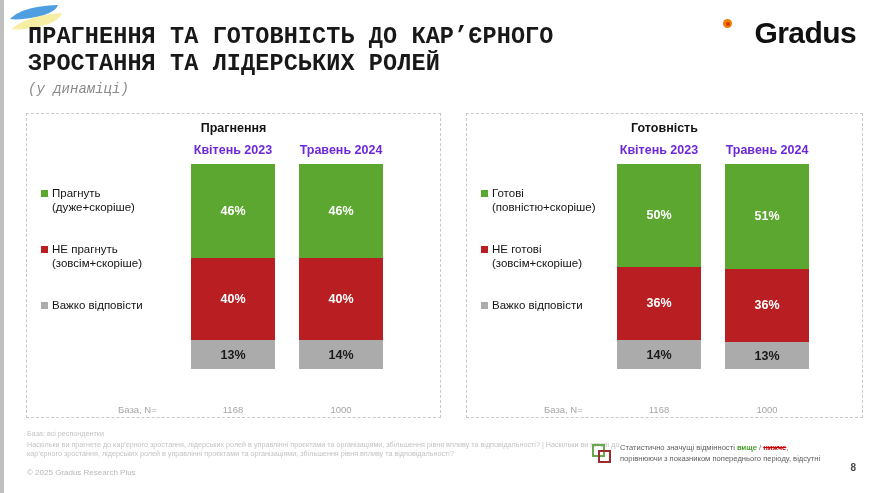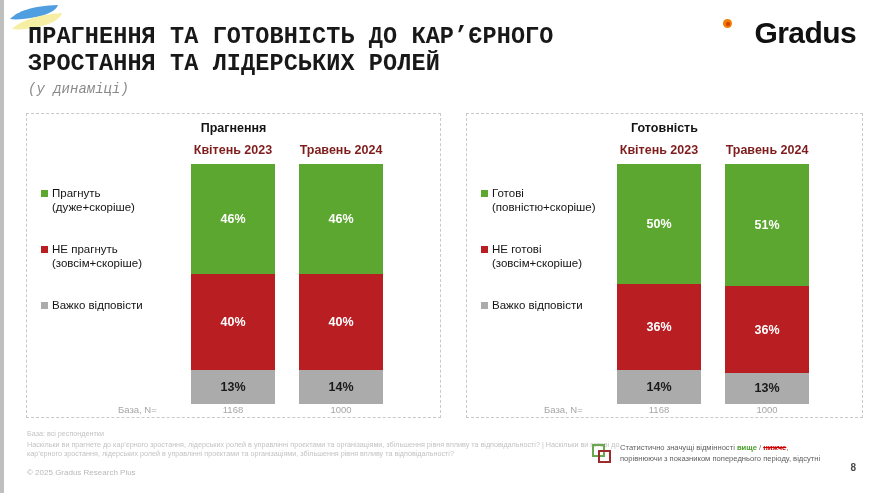--- a/index.html
+++ b/index.html
@@ -178,30 +178,30 @@
 
   
   .col {
     position: absolute;
     width: 84px;
     top: 27px;
   }
   .col-head {
     font-size: 12.5px;
     font-weight: bold;
-    color: #7f1d1d;
+    color: #6d28d9;
     text-align: center;
     height: 19px;
     line-height: 19px;
     white-space: nowrap;
   }
   .bar {
     position: relative;
     width: 84px;
-    height: 240px;
+    height: 205px;
     margin-top: 4px;
   }
   .seg {
     width: 100%;
     display: flex;
     align-items: center;
     justify-content: center;
     box-sizing: border-box;
   }
   .seg-label {

